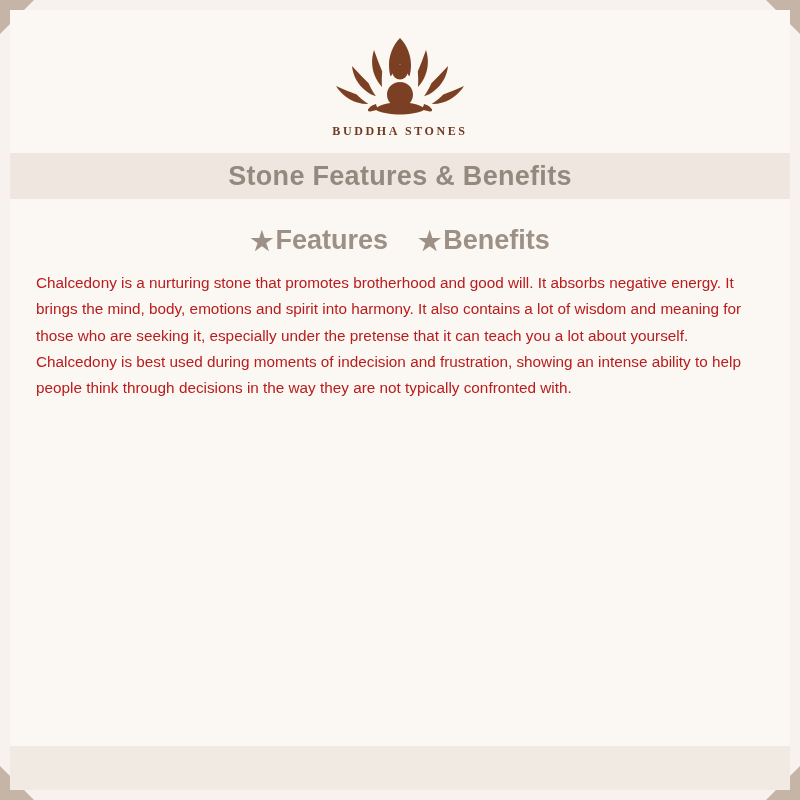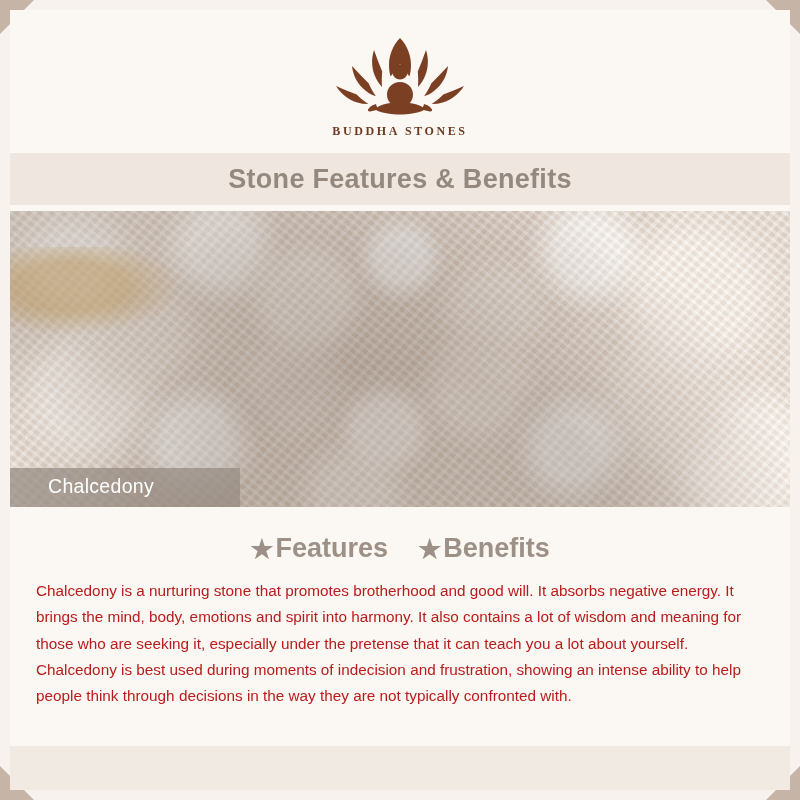--- a/index.html
+++ b/index.html
@@ -59,21 +59,21 @@
     font-size: 12px;
     letter-spacing: 2.6px;
     color: #6e3b22;
     font-weight: bold;
     font-family: "Liberation Serif", serif;
   }
 
   
   .title-band {
     margin-top: 14px;
-    height: 52px;
+    height: 46px;
     background: #efe7df;
     display: flex;
     align-items: center;
     justify-content: center;
   }
   .title-band h1 {
     font-size: 27px;
     font-weight: bold;
     color: #95897f;
     letter-spacing: 0.3px;
@@ -214,27 +214,20 @@
           <path d="M122 76c4 1.2 7 3.2 8 5.6 .5 1.3-.6 2.3-2.2 1.8 -2.6-.8-5.6-1.5-8.8-2 1.6-1.5 2.6-3.3 3-5.4z"></path>
         </g>
       </svg>
       <div class="brand-name">BUDDHA STONES</div>
     </div>
 
     <div class="title-band">
       <h1>Stone Features &amp; Benefits</h1>
     </div>
 
-    <div class="photo-wrap">
-      <div class="photo"></div>
-      <div class="photo-grain"></div>
-      <div class="photo-tan"></div>
-      <div class="photo-shadow"></div>
-      <div class="caption">Chalcedony</div>
-    </div>
 
     <div class="keywords">
       <div class="kw">
         <span class="star">★</span>
         <span>Features</span>
       </div>
       <div class="kw">
         <span class="star">★</span>
         <span>Benefits</span>
       </div>

